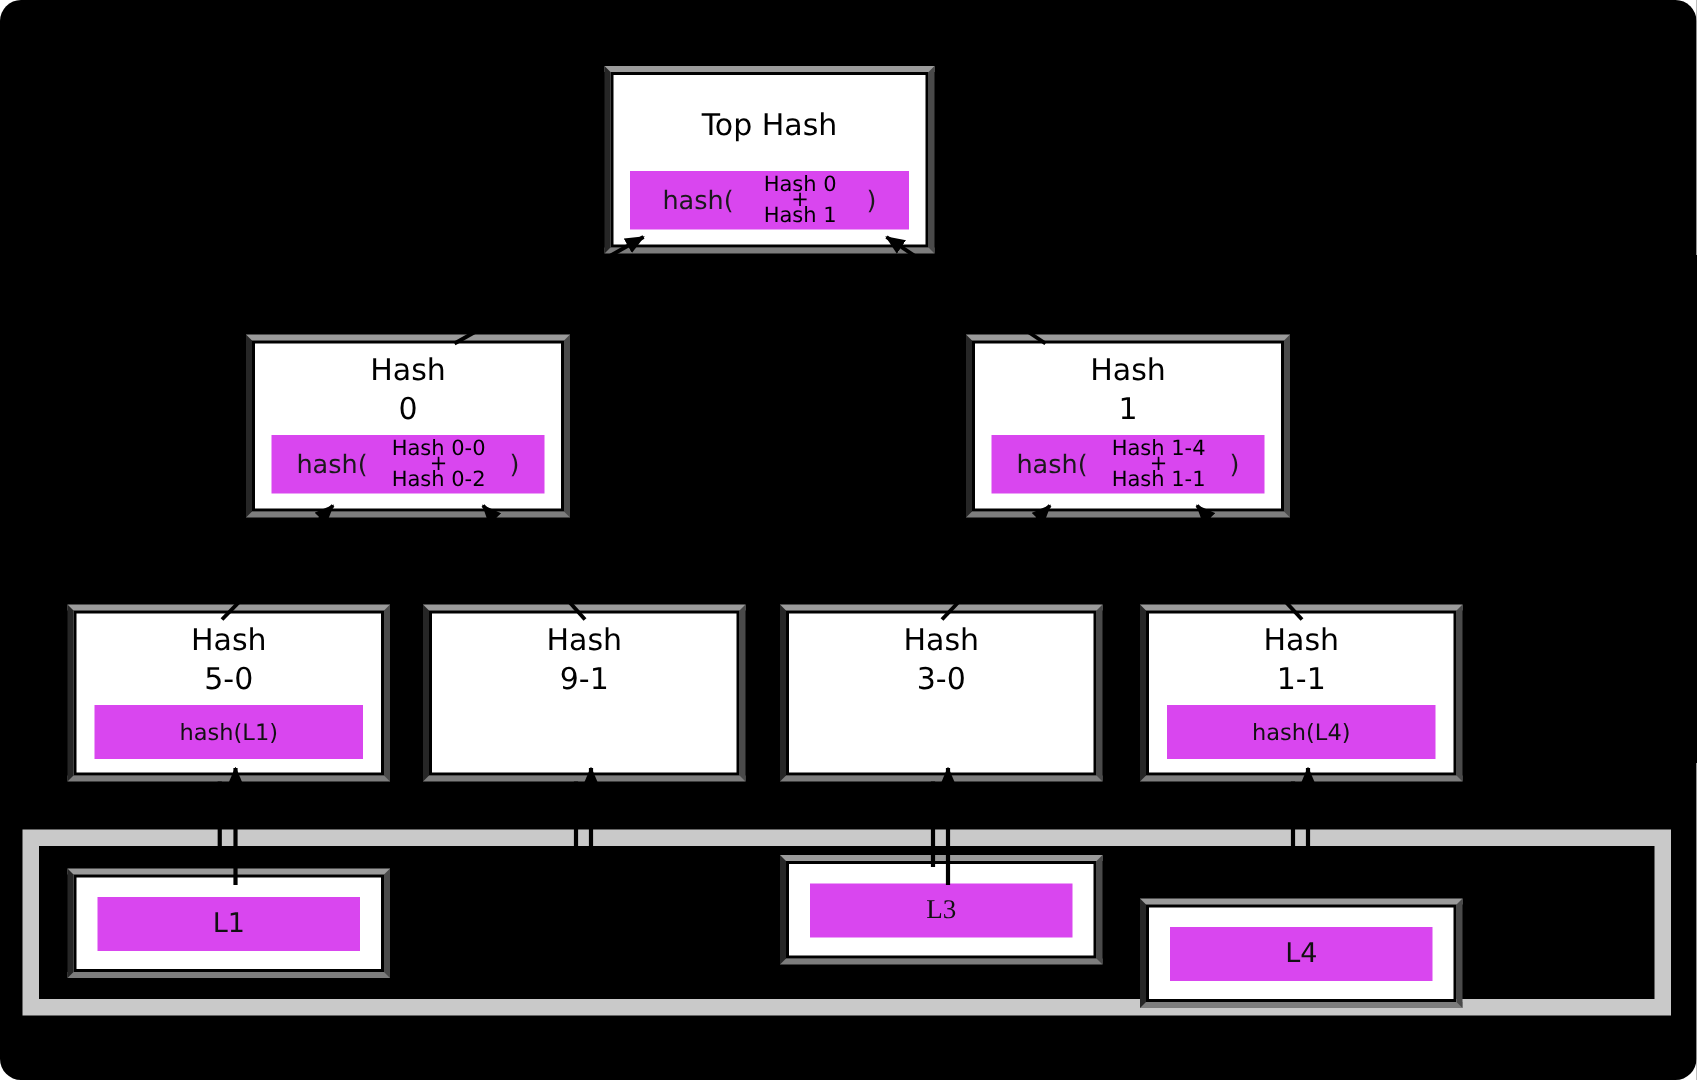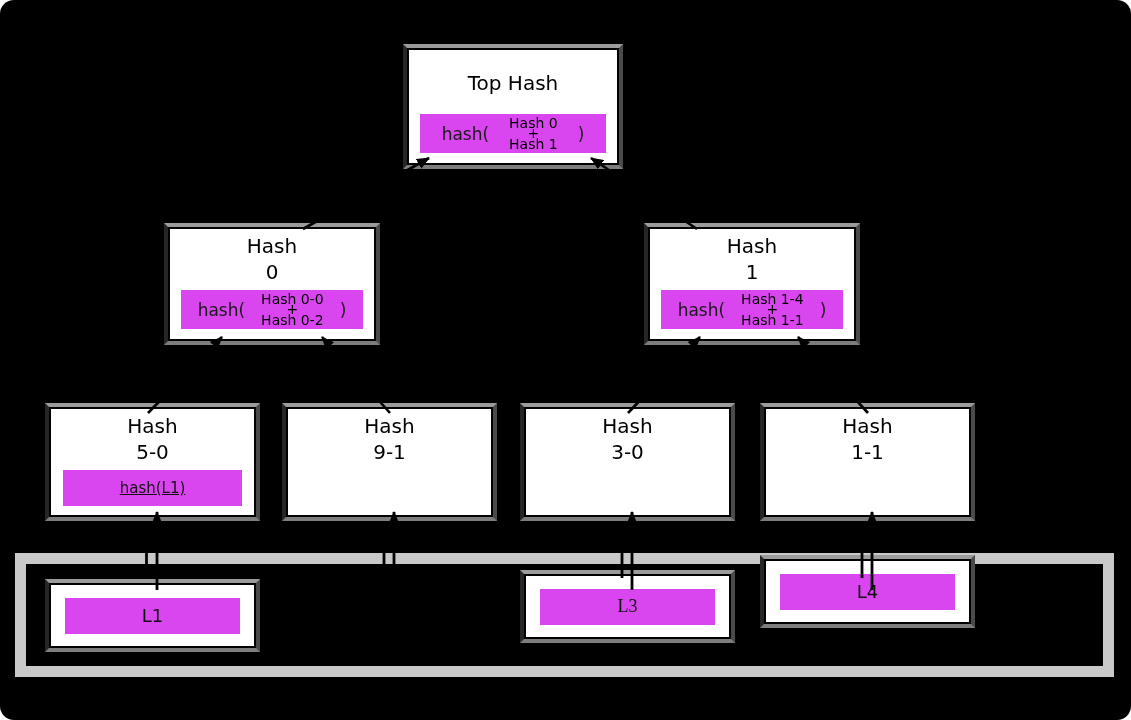--- a/index.html
+++ b/index.html
@@ -24,21 +24,21 @@
     margin-top:4px;white-space:pre-line;
   }
   .node-title.single{margin-top:20px;}
   .hl{
     background:#d946ef;display:flex;align-items:center;justify-content:center;
     color:#111111;
   }
   .hl-row{margin:auto 11px 10px 11px;height:39px;gap:20px;}
   .hl-row .fn{font-size:17px;color:#1a1a1a;}
   .stack{font-size:14px;line-height:10.5px;text-align:center;color:#000000;}
-  .hl-single{margin:auto 12px 9px 12px;height:36px;font-size:15px;text-decoration:underline;}
+  .hl-single{margin:auto 12px 9px 12px;height:36px;font-size:15px;}
   .hl-leaf{margin:auto 14px;height:36px;font-size:18px;}
   
   #blocks-container{
     position:absolute;left:15px;top:553px;width:1099px;height:124px;
     box-sizing:border-box;border:11px solid #c9c9c9;background:transparent;
   }
   #arrow-layer{position:absolute;left:0;top:0;pointer-events:none;}
 </style>
 </head>
 <body>
@@ -104,34 +104,35 @@
     </div>
   </div>
   <div class="node" style="left:520px;top:403px;width:215px;height:118px;">
     <div class="node-inner">
       <div class="node-title"><span>Hash</span><br><span>3-0</span></div>
     </div>
   </div>
   <div class="node" style="left:760px;top:403px;width:215px;height:118px;">
     <div class="node-inner">
       <div class="node-title"><span>Hash</span><br><span>1-1</span></div>
+      <div class="hl hl-single">hash(L4)</div>
     </div>
   </div>
 
   <div class="node" style="left:45px;top:579px;width:215px;height:73px;">
     <div class="node-inner">
       <div class="hl hl-leaf">L1</div>
     </div>
   </div>
   <div class="node" style="left:520px;top:570px;width:215px;height:73px;font-family:Liberation Serif, serif;">
     <div class="node-inner">
       <div class="hl hl-leaf">L3</div>
     </div>
   </div>
-  <div class="node" style="left:760px;top:555px;width:215px;height:73px;">
+  <div class="node" style="left:760px;top:599px;width:215px;height:73px;">
     <div class="node-inner">
       <div class="hl hl-leaf">L4</div>
     </div>
   </div>
 
   <svg id="arrow-layer" width="1131" height="720" viewBox="0 0 1131 720">
     <defs>
       <marker id="ah" markerUnits="userSpaceOnUse" markerWidth="13" markerHeight="11" refX="12" refY="5.5" orient="auto">
         <path d="M0,0 L13,5.5 L0,11 z" fill="#000000"></path>
       </marker>

